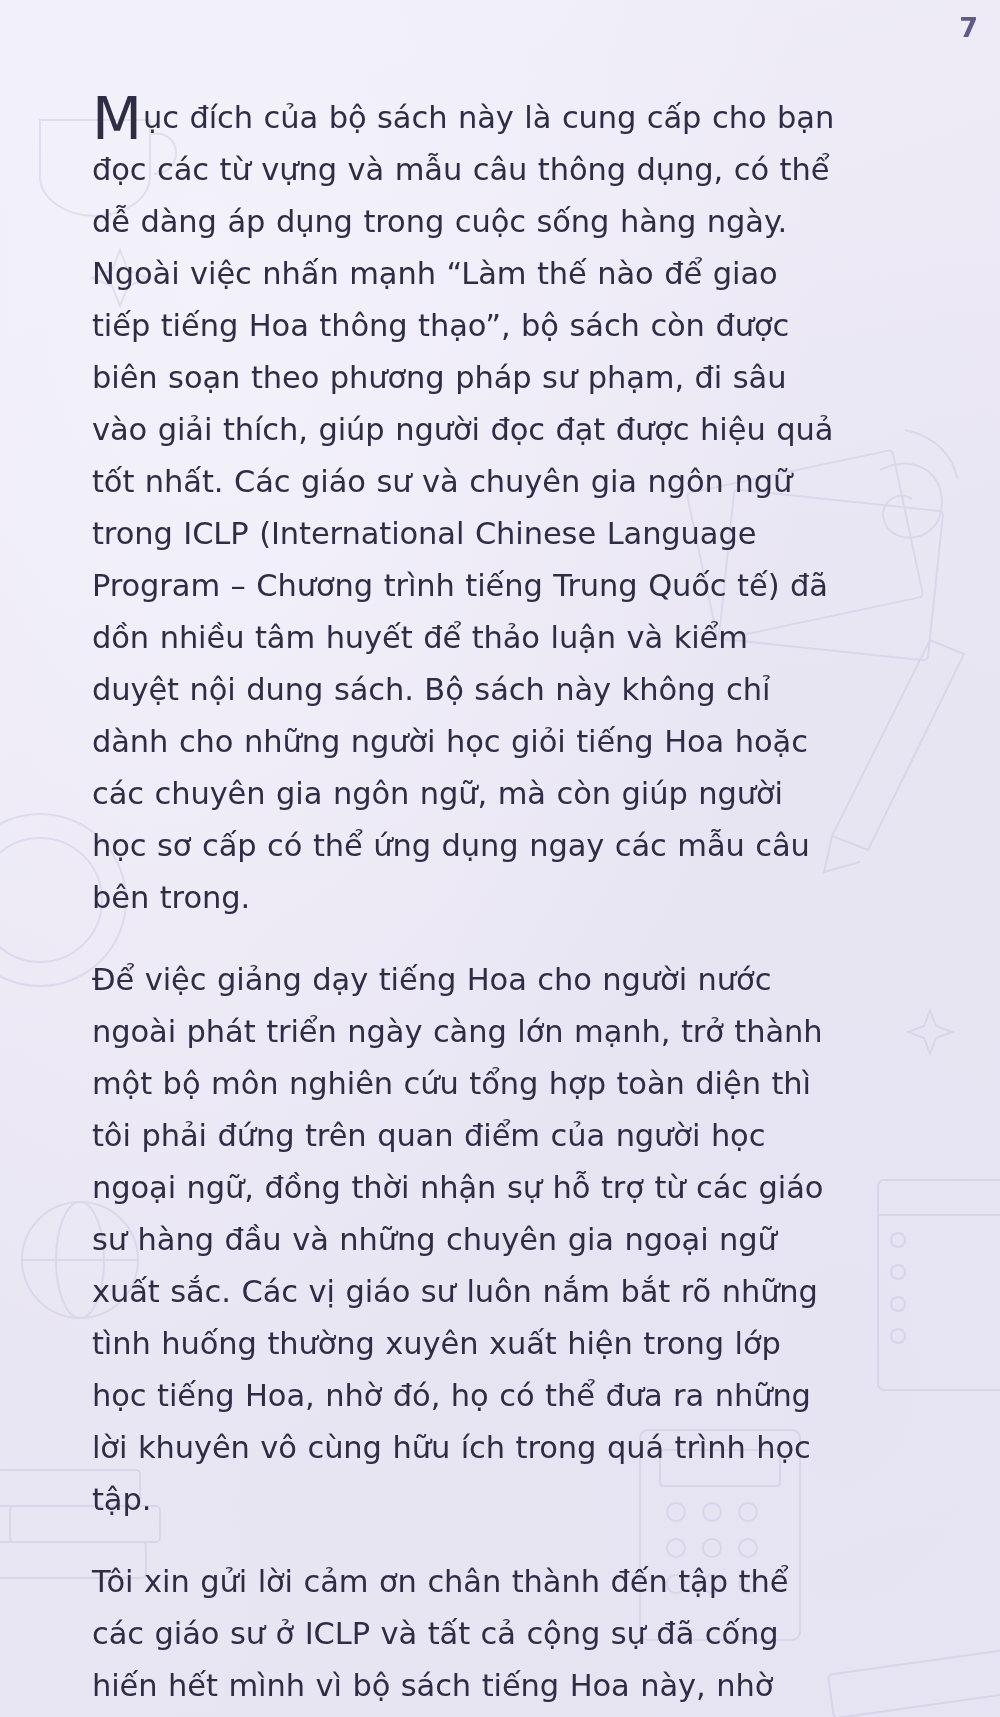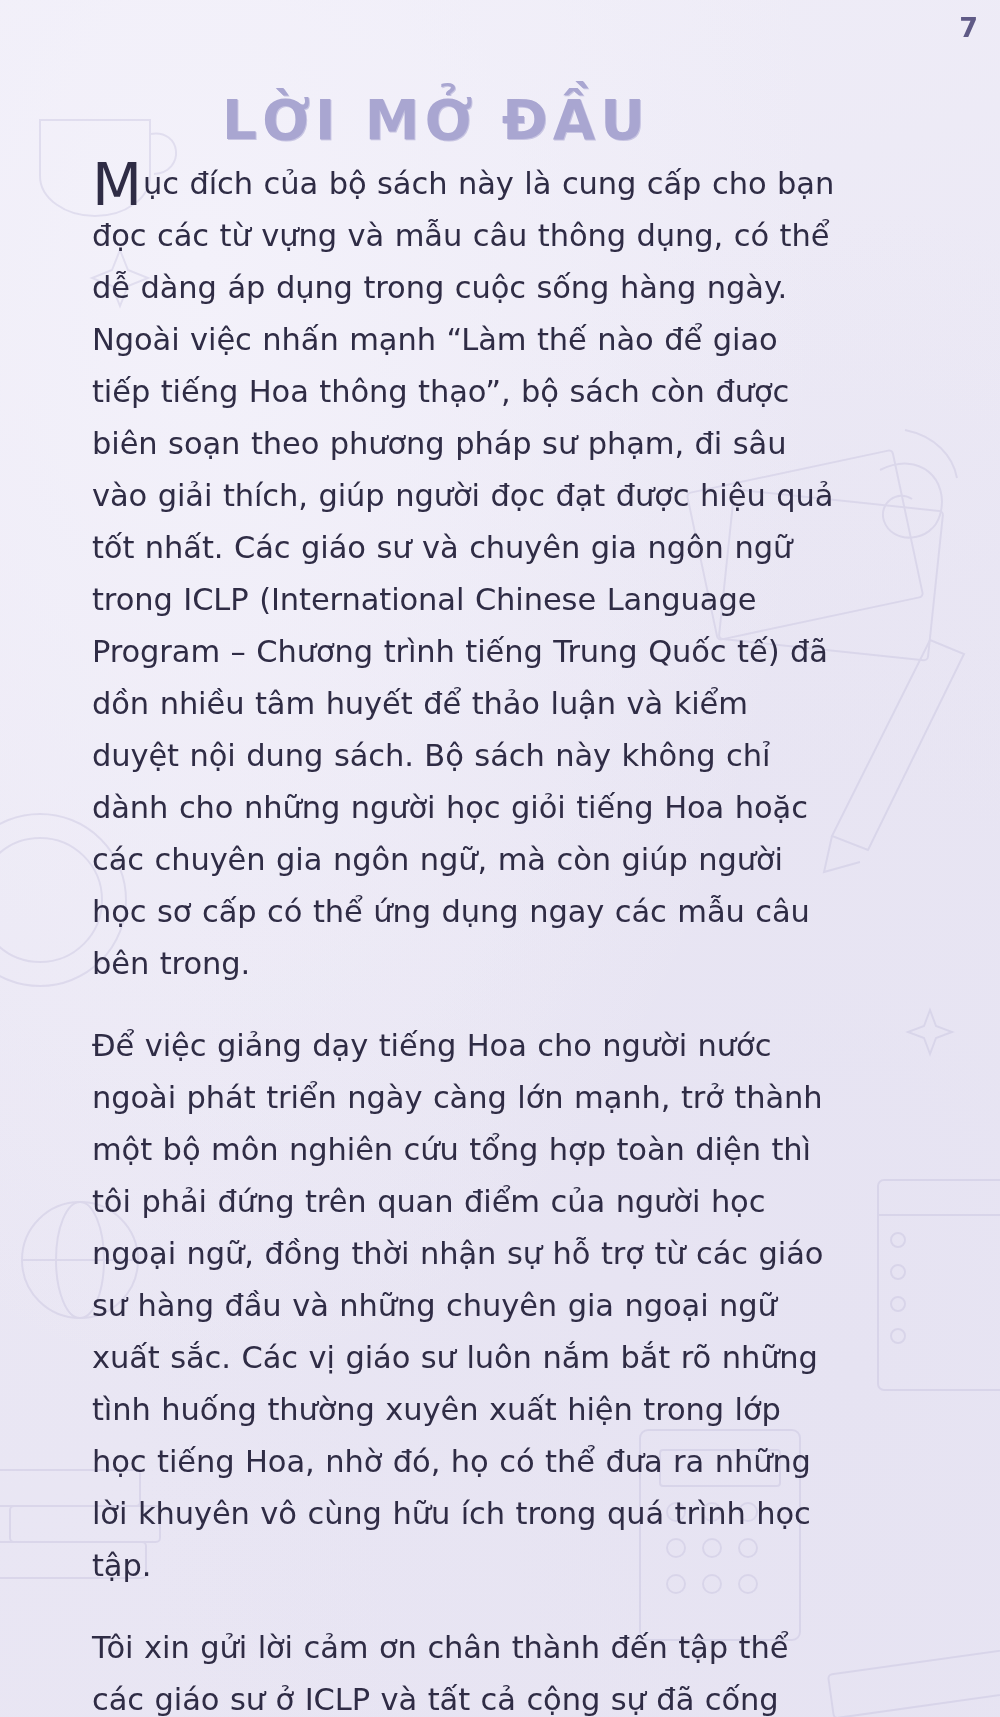--- a/index.html
+++ b/index.html
@@ -144,21 +144,20 @@
 
       <path d="M40 120 h110 v56 a55 40 0 0 1 -110 0 z"></path>
       <path d="M150 134 c32 -6 36 38 4 40"></path>
     </svg>
   </div>
 
   <div class="folio">7</div>
 
   <div class="content">
 
-    <h1 class="title">LỜI MỞ ĐẦU</h1>
 
     <p class="body first">
       <span class="dropcap">M</span><span>ục đích của bộ sách này là cung cấp cho bạn đọc các từ vựng và mẫu câu thông dụng, có thể dễ dàng áp dụng trong cuộc sống hàng ngày. Ngoài việc nhấn mạnh “Làm thế nào để giao tiếp tiếng Hoa thông thạo”, bộ sách còn được biên soạn theo phương pháp sư phạm, đi sâu vào giải thích, giúp người đọc đạt được hiệu quả tốt nhất. Các giáo sư và chuyên gia ngôn ngữ trong ICLP (International Chinese Language Program – Chương trình tiếng Trung Quốc tế) đã dồn nhiều tâm huyết để thảo luận và kiểm duyệt nội dung sách. Bộ sách này không chỉ dành cho những người học giỏi tiếng Hoa hoặc các chuyên gia ngôn ngữ, mà còn giúp người học sơ cấp có thể ứng dụng ngay các mẫu câu bên trong.</span>
     </p>
 
     <p class="body">Để việc giảng dạy tiếng Hoa cho người nước ngoài phát triển ngày càng lớn mạnh, trở thành một bộ môn nghiên cứu tổng hợp toàn diện thì tôi phải đứng trên quan điểm của người học ngoại ngữ, đồng thời nhận sự hỗ trợ từ các giáo sư hàng đầu và những chuyên gia ngoại ngữ xuất sắc. Các vị giáo sư luôn nắm bắt rõ những tình huống thường xuyên xuất hiện trong lớp học tiếng Hoa, nhờ đó, họ có thể đưa ra những lời khuyên vô cùng hữu ích trong quá trình học tập.</p>
 
     <p class="body">Tôi xin gửi lời cảm ơn chân thành đến tập thể các giáo sư ở ICLP và tất cả cộng sự đã cống hiến hết mình vì bộ sách tiếng Hoa này, nhờ những đóng góp của họ mà việc học tiếng Hoa trở nên thuận tiện hơn, cho dù là người học sơ cấp cũng dễ dàng bắt kịp.</p>
 
   </div>

